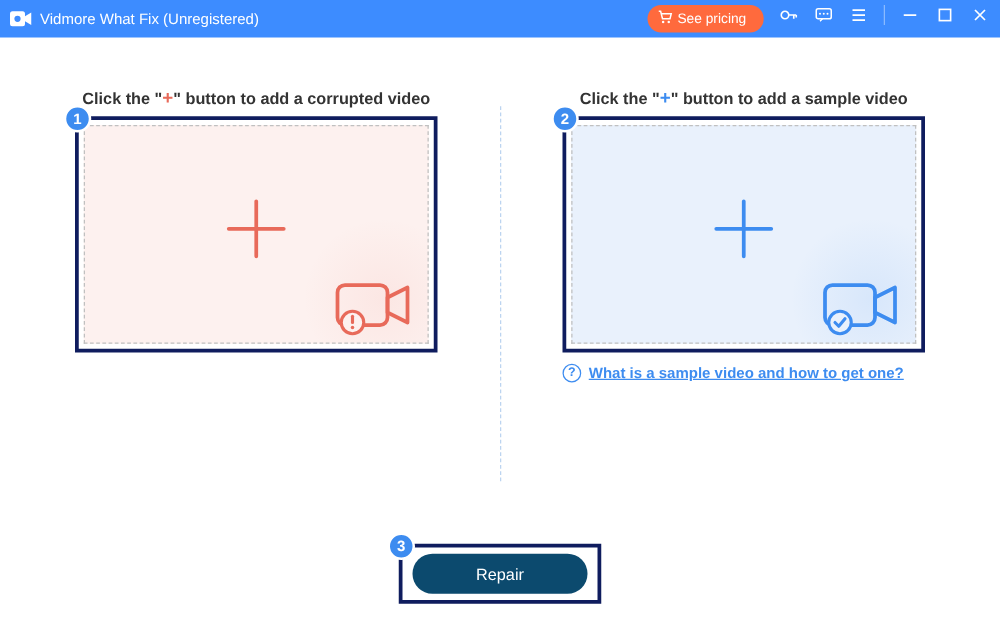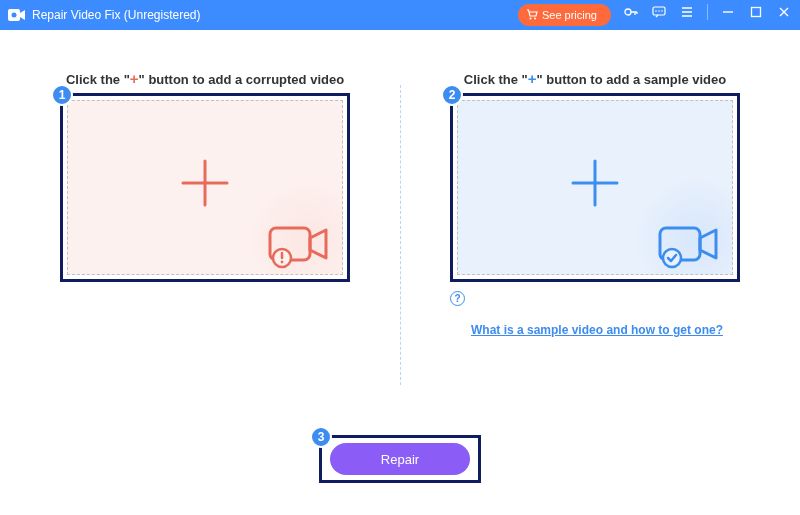--- a/index.html
+++ b/index.html
@@ -130,35 +130,35 @@
       font-size: 12px;
     }
     .help-icon {
       width: 15px; height: 15px; border-radius: 50%;
       border: 1.5px solid #3d8cf0; color: #3d8cf0;
       font-size: 10px; font-weight: bold;
       display: flex; align-items: center; justify-content: center;
       flex-shrink: 0;
       margin-top: 1px;
     }
-    .help-link { color: #3d8cf0; text-decoration: underline; font-weight: bold; cursor: pointer; line-height: 1.35; margin-top: 32px; }
+    .help-link { color: #3d8cf0; text-decoration: underline; font-weight: bold; cursor: pointer; line-height: 1.35; }
     
     .repair-wrap {
       position: absolute;
       left: 50%;
       transform: translateX(-50%);
       bottom: 32px;
     }
     .repair-box {
       position: relative;
       border: 3px solid #0f1c5e;
       padding: 5px 8px;
     }
     .repair-btn {
-      background: #8b5cf6;
+      background: #0c4a6e;
       color: #fff;
       border: none;
       border-radius: 20px;
       width: 140px;
       height: 32px;
       font-size: 13px;
       cursor: pointer;
     }
   </style>
 </head>
@@ -166,21 +166,21 @@
 
 <div class="titlebar">
   <div class="titlebar-left">
     <span class="titlebar-logo">
       <svg width="18" height="14" viewBox="0 0 18 14">
           <rect x="0" y="1" width="12" height="12" rx="2" fill="#fff"></rect>
           <path d="M12 5 L17 2 L17 12 L12 9 Z" fill="#fff"></path>
           <circle cx="6" cy="7" r="2.5" fill="#3d8cff"></circle>
         </svg>
     </span>
-    <span>Repair Video Fix (Unregistered)</span>
+    <span>Vidmore What Fix (Unregistered)</span>
   </div>
   <div class="titlebar-right">
     <button class="pricing-btn">
       <span>
         <svg width="12" height="11" viewBox="0 0 12 11">
             <path d="M1 1 L2.5 1 L4 7 L10 7 L11 3 L3 3" stroke="#fff" stroke-width="1.2" fill="none"></path>
             <circle cx="4.5" cy="9.5" r="1" fill="#fff"></circle>
             <circle cx="9" cy="9.5" r="1" fill="#fff"></circle>
           </svg>
       </span>

